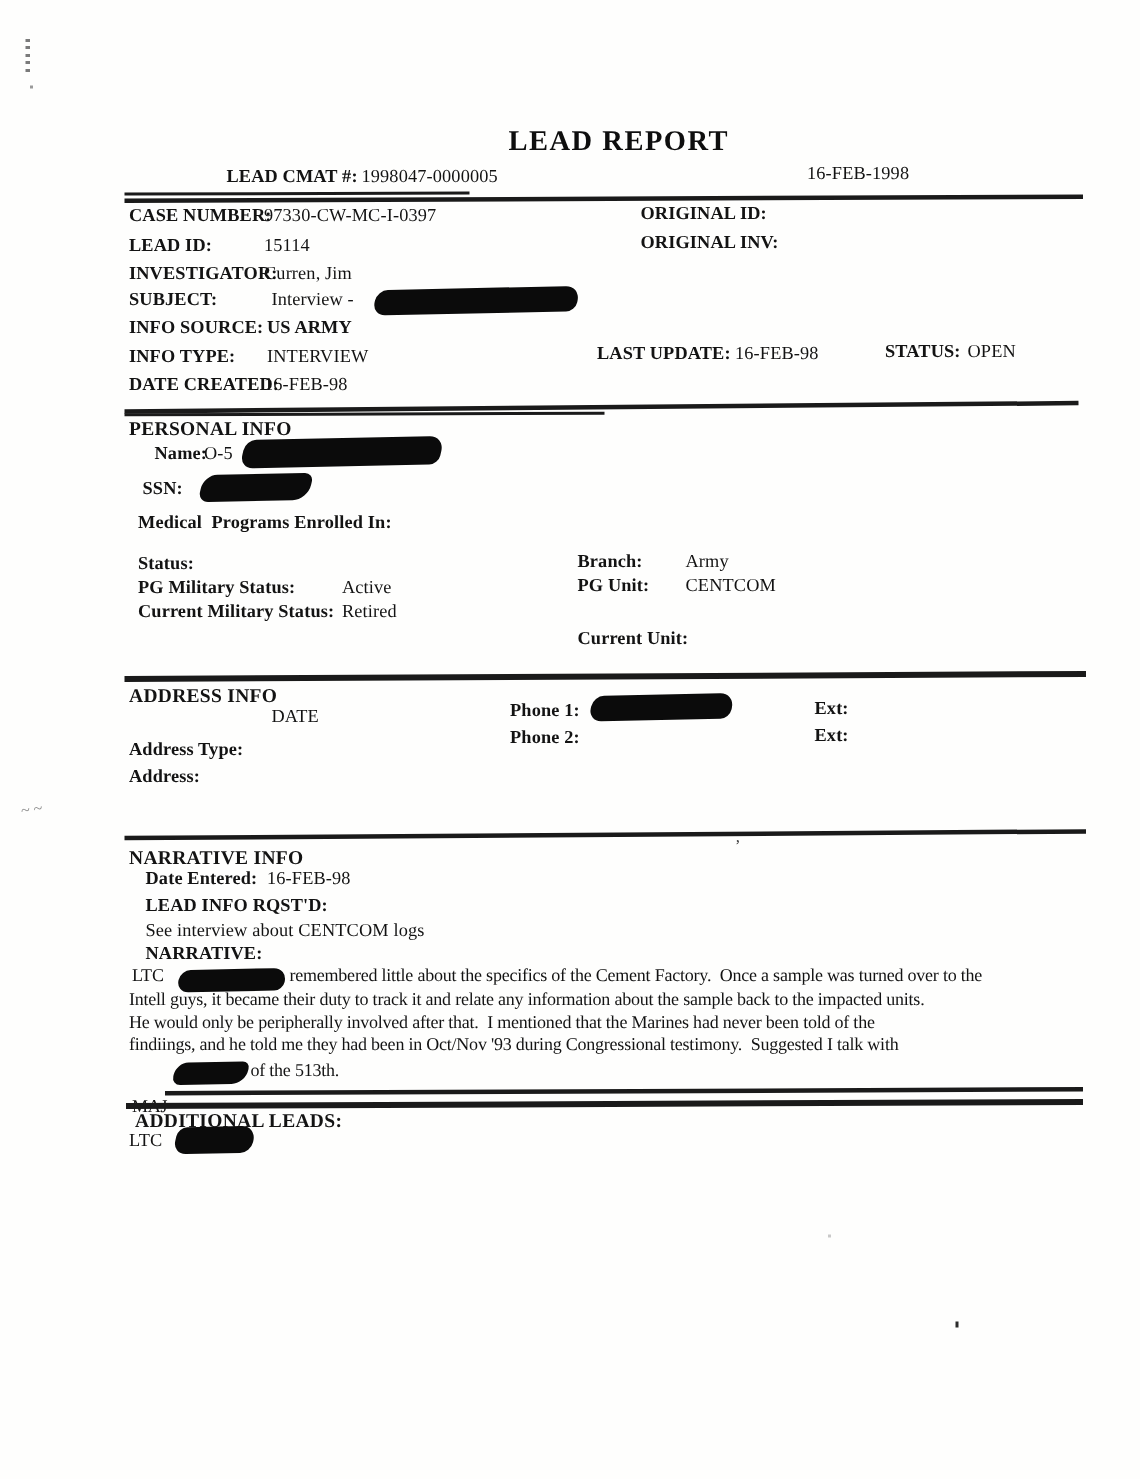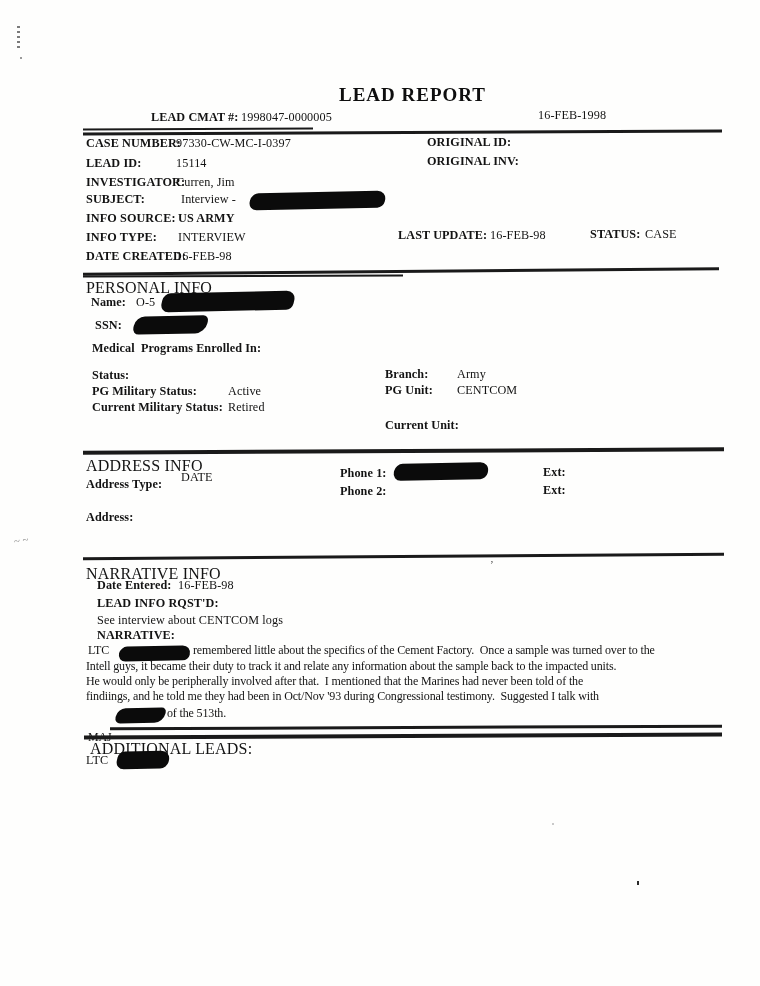--- a/index.html
+++ b/index.html
@@ -13,21 +13,21 @@
   .t{
     position:absolute;
     font-family:"Liberation Serif", serif;
     font-size:12.2px;
     color:#131313;
     white-space:pre;
     letter-spacing:0.1px;
     line-height:1.1;
   }
   .b{font-weight:bold;}
-  .hdr{font-size:16px;font-weight:normal;letter-spacing:0.2px;}
+  .hdr{font-size:13px;font-weight:bold;letter-spacing:0.2px;}
   .n{font-size:12px;letter-spacing:-0.15px;}
   .title{font-size:19px;font-weight:bold;letter-spacing:1px;color:#0e0e0e;}
   .rule{position:absolute;background:#1a1a1a;}
   .redact{
     position:absolute;background:#0b0b0b;
     border-radius:7px 10px 6px 9px;
     transform:skewX(-14deg) rotate(-1.2deg);
   }
   .noise{position:absolute;}
 </style>
@@ -67,31 +67,31 @@
   <div class="redact" style="left:250px;top:192px;width:135px;height:17px;"></div>
 
   <span class="t b" style="left:86px;top:212px;">INFO SOURCE:</span>
   <span class="t" style="left:178px;top:212px;font-weight:bold;">US ARMY</span>
 
   <span class="t b" style="left:86px;top:231px;">INFO TYPE:</span>
   <span class="t" style="left:178px;top:231px;">INTERVIEW</span>
   <span class="t b" style="left:398px;top:229px;">LAST UPDATE:</span>
   <span class="t" style="left:490px;top:229px;">16-FEB-98</span>
   <span class="t b" style="left:590px;top:228px;">STATUS:</span>
-  <span class="t" style="left:645px;top:228px;">CASE</span>
+  <span class="t" style="left:645px;top:228px;">OPEN</span>
 
   <span class="t b" style="left:86px;top:250px;">DATE CREATED:</span>
   <span class="t" style="left:176px;top:250px;">16-FEB-98</span>
 
   <div class="rule" style="left:83px;top:270px;width:636px;height:3px;transform:rotate(-0.5deg);"></div>
   <div class="rule" style="left:83px;top:275px;width:320px;height:2px;transform:rotate(-0.2deg);"></div>
 
   <span class="t hdr" style="left:86px;top:279px;">PERSONAL INFO</span>
 
-  <span class="t b" style="left:91px;top:296px;">Name:</span>
+  <span class="t b" style="left:103px;top:296px;">Name:</span>
   <span class="t" style="left:136px;top:296px;">O-5</span>
   <div class="redact" style="left:162px;top:292px;width:132px;height:19px;"></div>
 
   <span class="t b" style="left:95px;top:319px;">SSN:</span>
   <div class="redact" style="left:134px;top:316px;width:73px;height:18px;border-radius:9px 6px 10px 7px;"></div>
 
   <span class="t b" style="left:92px;top:342px;">Medical  Programs Enrolled In:</span>
 
   <span class="t b" style="left:92px;top:369px;">Status:</span>
   <span class="t b" style="left:385px;top:368px;">Branch:</span>
@@ -104,21 +104,21 @@
 
   <span class="t b" style="left:92px;top:401px;">Current Military Status:</span>
   <span class="t" style="left:228px;top:401px;">Retired</span>
 
   <span class="t b" style="left:385px;top:419px;">Current Unit:</span>
 
   <div class="rule" style="left:83px;top:449px;width:641px;height:3.5px;transform:rotate(-0.3deg);"></div>
 
   <span class="t hdr" style="left:86px;top:457px;">ADDRESS INFO</span>
 
-  <span class="t b" style="left:86px;top:478px;">Address Type:</span>
+  <span class="t b" style="left:86px;top:493px;">Address Type:</span>
   <span class="t" style="left:181px;top:471px;">DATE</span>
 
   <span class="t b" style="left:340px;top:467px;">Phone 1:</span>
   <div class="redact" style="left:394px;top:463px;width:94px;height:17px;"></div>
   <span class="t b" style="left:543px;top:466px;">Ext:</span>
 
   <span class="t b" style="left:340px;top:485px;">Phone 2:</span>
   <span class="t b" style="left:543px;top:484px;">Ext:</span>
 
   <span class="t b" style="left:86px;top:511px;">Address:</span>

